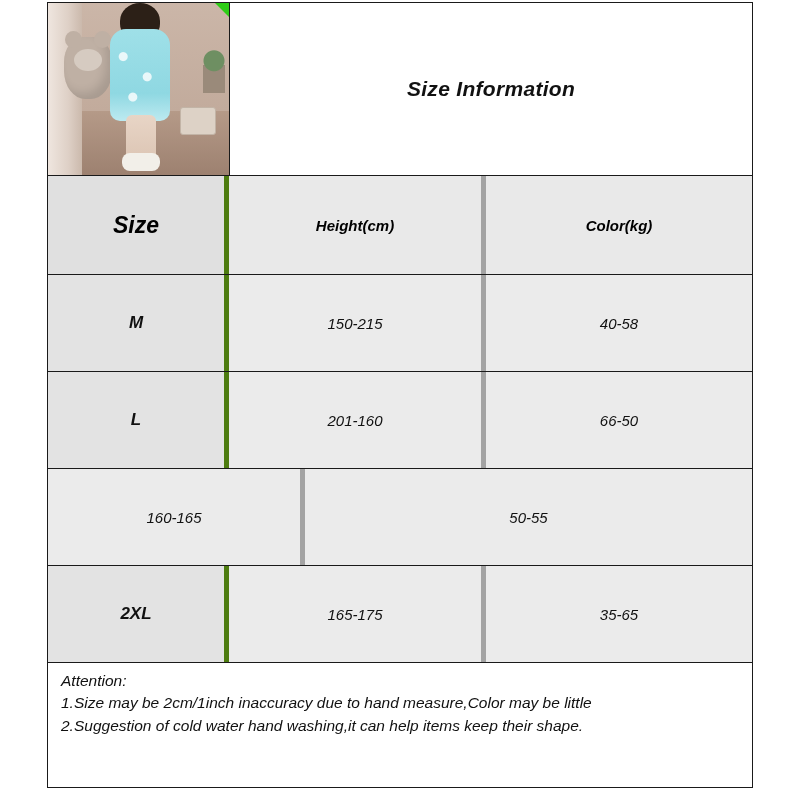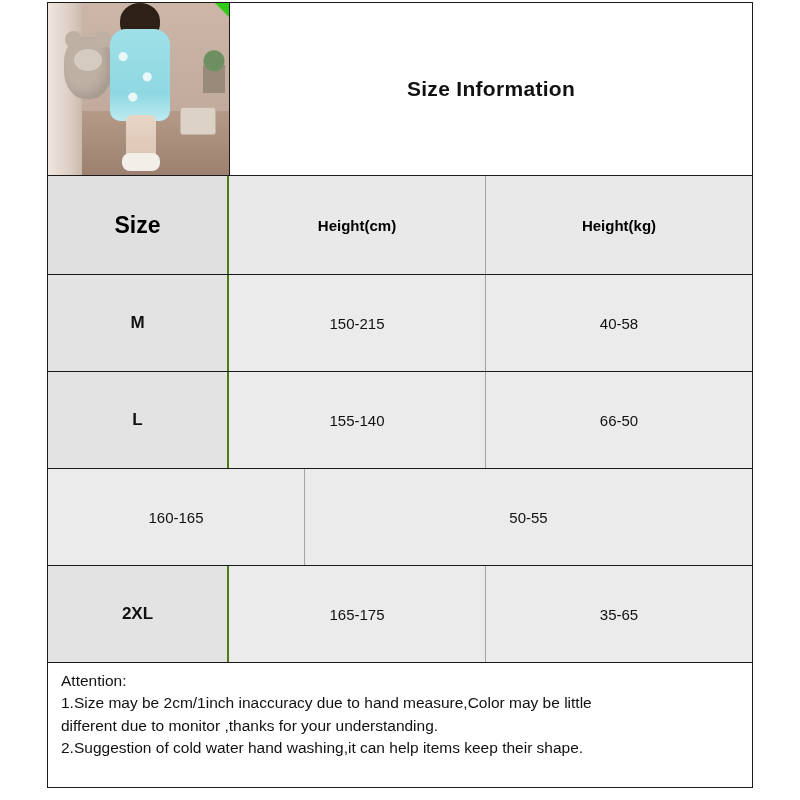--- a/index.html
+++ b/index.html
@@ -14,20 +14,21 @@
     color: #000;
     overflow: hidden;
   }
 
   .page {
     position: relative;
     width: 800px;
     height: 578px;
     background: #ffffff;
     box-sizing: border-box;
+    font-style: italic;
   }
 
   
   .chart {
     position: absolute;
     left: 47px;
     top: 2px;
     width: 706px;
     height: 786px;
     border: 1px solid #1a1a1a;
@@ -198,27 +199,27 @@
     display: flex;
     align-items: center;
     justify-content: center;
     box-sizing: border-box;
     text-align: center;
   }
   .c-size {
     width: 181px;
     flex: 0 0 181px;
     background: #e3e3e3;
-    border-right: 2px solid #4d7c0f;
+    border-right: 5px solid #4d7c0f;
   }
   .c-height {
     width: 257px;
     flex: 0 0 257px;
     background: #ebebeb;
-    border-right: 1px solid #a3a3a3;
+    border-right: 5px solid #a3a3a3;
   }
   .c-weight {
     flex: 1 1 auto;
     background: #ebebeb;
   }
 
   .row.header { height: 98px; }
   .row.header .c-size { background: #e0e0e0; }
   .row.header .c-height, .row.header .c-weight { background: #e9e9e9; }
   .row.header .c-size .txt { font-size: 23px; font-weight: bold; }
@@ -278,42 +279,42 @@
     <div class="table">
 
       <div class="row header">
         <div class="cell c-size">
           <span class="txt">Size</span>
         </div>
         <div class="cell c-height">
           <span class="txt">Height(cm)</span>
         </div>
         <div class="cell c-weight">
-          <span class="txt">Height(kg)</span>
+          <span class="txt">Color(kg)</span>
         </div>
       </div>
 
       <div class="row data">
         <div class="cell c-size">
           <span class="txt">M</span>
         </div>
         <div class="cell c-height">
           <span class="txt">150-215</span>
         </div>
         <div class="cell c-weight">
           <span class="txt">40-58</span>
         </div>
       </div>
 
       <div class="row data">
         <div class="cell c-size">
           <span class="txt">L</span>
         </div>
         <div class="cell c-height">
-          <span class="txt">155-140</span>
+          <span class="txt">201-160</span>
         </div>
         <div class="cell c-weight">
           <span class="txt">66-50</span>
         </div>
       </div>
 
       <div class="row data">
         <div class="cell c-height">
           <span class="txt">160-165</span>
         </div>
@@ -332,18 +333,17 @@
         <div class="cell c-weight">
           <span class="txt">35-65</span>
         </div>
       </div>
 
     </div>
 
     <div class="attention">
       <p class="head">Attention:</p>
       <p>1.Size may be 2cm/1inch inaccuracy due to hand measure,Color may be little</p>
-      <p>different due to monitor ,thanks for your understanding.</p>
       <p>2.Suggestion of cold water hand washing,it can help items keep their shape.</p>
     </div>
 
   </div>
 </div>
 
 </body></html>

